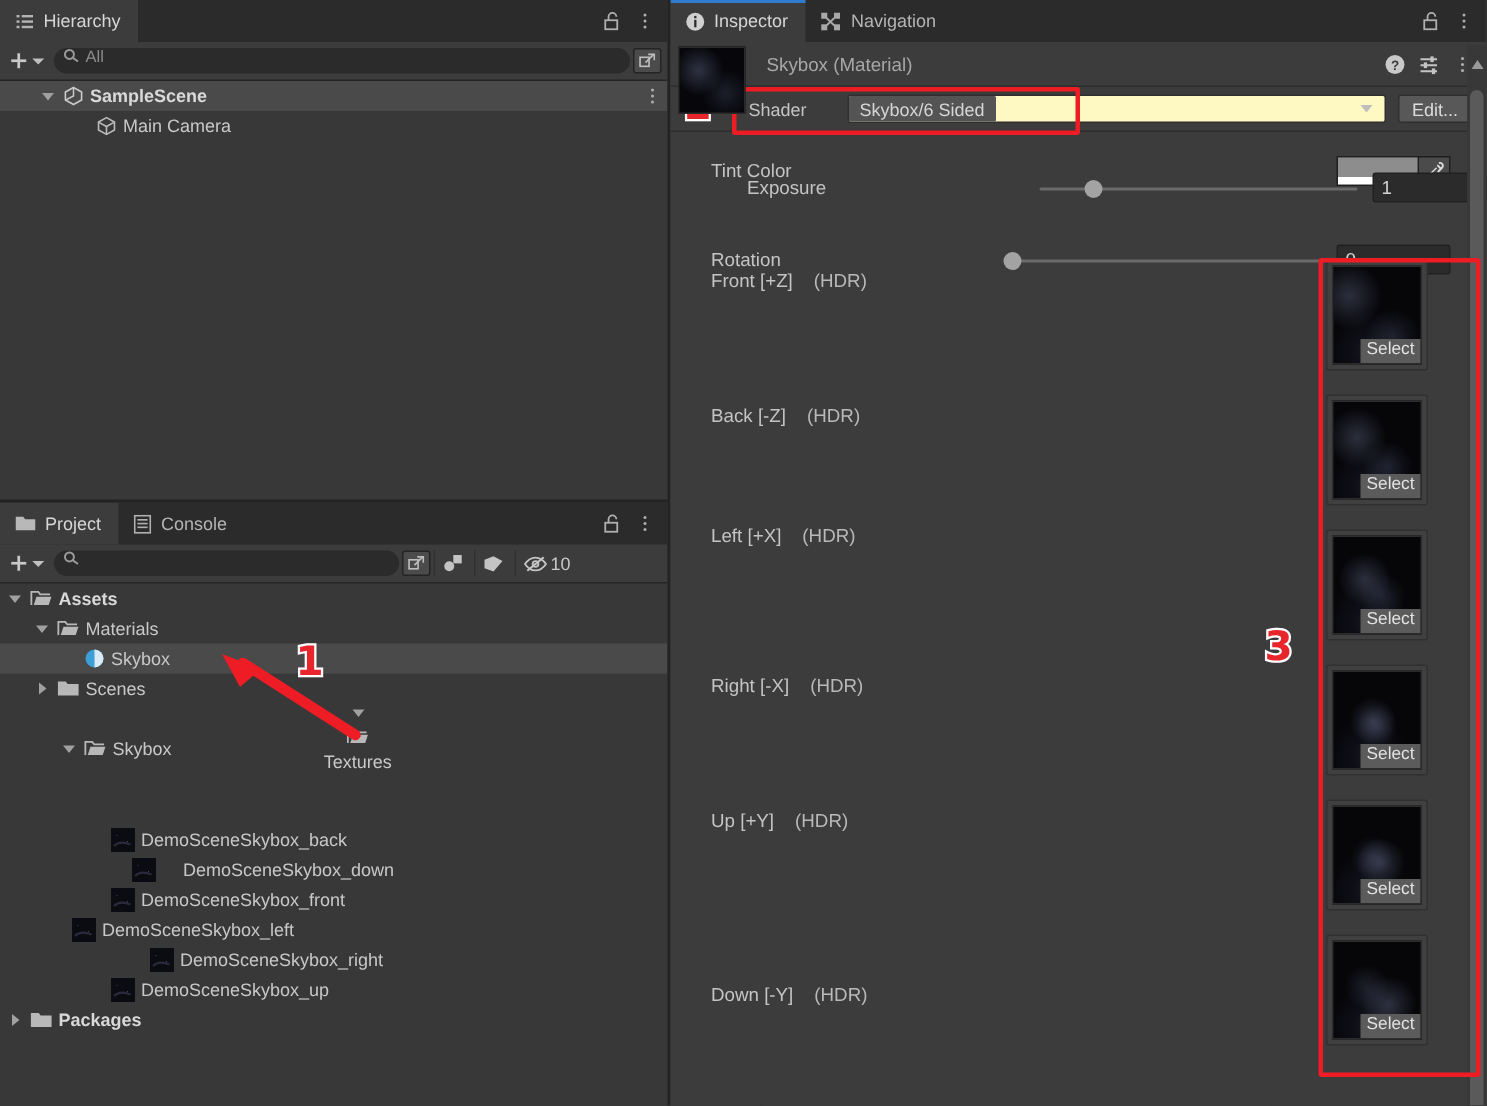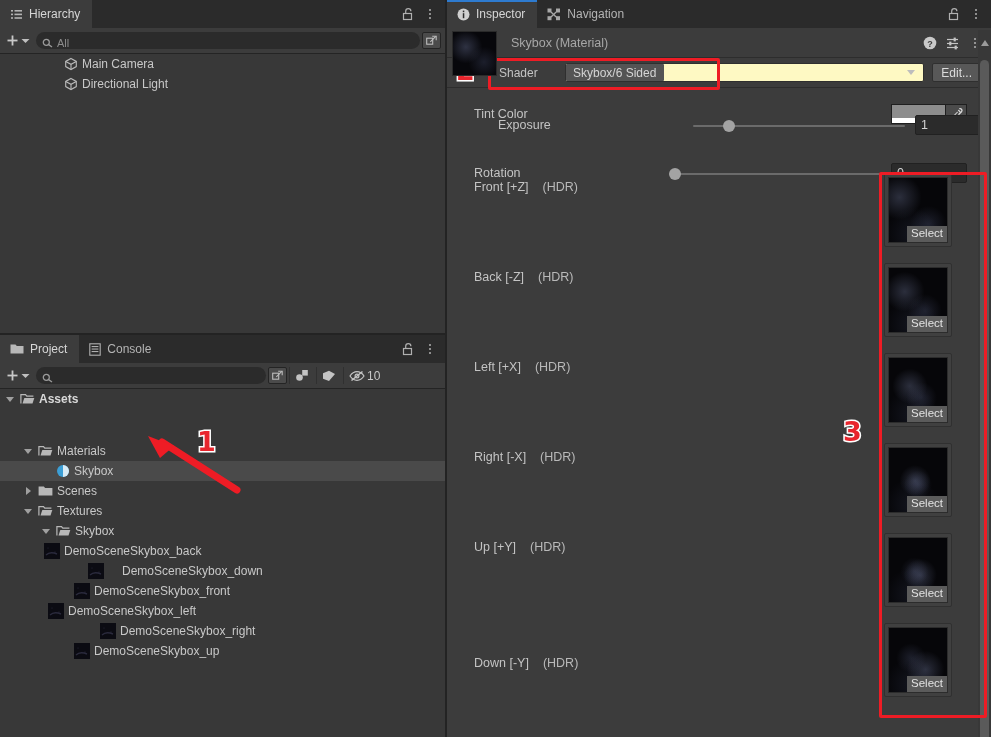--- a/index.html
+++ b/index.html
@@ -44,21 +44,21 @@
   .ico svg { display: block; }
   .kebab {
     width: 12px; height: 14px; display: flex; flex-direction: column;
     align-items: center; justify-content: center; gap: 2px; flex: none;
   }
   .kebab i { width: 2px; height: 2px; background: #b0b0b0; border-radius: 50%; display: block; }
 
   
   .searchfield {
     flex: 1; height: 17px; background: #2b2b2b; border-radius: 9px;
-    display: flex; align-items: flex-end; gap: 4px; padding: 0 6px;
+    display: flex; align-items: flex-start; gap: 4px; padding: 0 6px;
     color: #7d7d7d; font-size: 11px;
   }
   .searchfield .txt { color: #8c8c8c; }
   .sqbtn {
     width: 19px; height: 17px; border: 1px solid #242424; background: #4b4b4b;
     border-radius: 2px; display: flex; align-items: center; justify-content: center;
     flex: none;
   }
   .tbtn {
     height: 17px; padding: 0 5px; display: flex; align-items: center;
@@ -253,45 +253,49 @@
             <g fill="none" stroke="#bdbdbd" stroke-width="1.1">
               <rect x="0.7" y="3.2" width="6" height="6"></rect>
               <path d="M4.3 6.8 L9.8 1.3"></path>
               <path d="M6.2 1.2h4v4"></path>
             </g>
           </svg>
       </div>
     </div>
 
     <div id="hierarchy-tree">
+        <div class="treerow selected" style="padding-left: 26px;">
+          <span class="arrow down"></span>
+          <span class="ico">
+            <svg width="14" height="14" viewBox="0 0 14 14">
+              <g fill="#c9c9c9">
+                <path d="M7 1.3 L12.4 4.3 L12.4 9.7 L7 12.7 L1.6 9.7 L1.6 4.3Z" fill="none" stroke="#c9c9c9" stroke-width="1.1"></path>
+                <path d="M7 1.3 L7 7 L1.6 9.7" fill="none" stroke="#c9c9c9" stroke-width="1"></path>
+              </g>
+            </svg>
+          </span>
+          <span class="bold">SampleScene</span>
+          <span class="kebab rowmenu">
+            <i></i>
+            <i></i>
+            <i></i>
+          </span>
+        </div>
         <div class="treerow" style="padding-left: 48px;">
           <span class="arrow"></span>
           <span class="ico">
             <svg width="14" height="14" viewBox="0 0 14 14">
               <g fill="none" stroke="#b9b9b9" stroke-width="1.1">
                 <path d="M7 1.4 L12.3 4.4 V9.6 L7 12.6 L1.7 9.6 V4.4Z"></path>
                 <path d="M1.7 4.4 L7 7.3 L12.3 4.4"></path>
                 <path d="M7 7.3 V12.6"></path>
               </g>
             </svg>
           </span>
           <span>Main Camera</span>
-        </div>
-        <div class="treerow" style="padding-left: 48px;">
-          <span class="arrow"></span>
-          <span class="ico">
-            <svg width="14" height="14" viewBox="0 0 14 14">
-              <g fill="none" stroke="#b9b9b9" stroke-width="1.1">
-                <path d="M7 1.4 L12.3 4.4 V9.6 L7 12.6 L1.7 9.6 V4.4Z"></path>
-                <path d="M1.7 4.4 L7 7.3 L12.3 4.4"></path>
-                <path d="M7 7.3 V12.6"></path>
-              </g>
-            </svg>
-          </span>
-          <span>Directional Light</span>
         </div>
       </div>
   </div>
 
   <div class="panel" style="left:0;top:335px;width:445px;height:402px;">
     <div class="tabbar">
       <div class="tab active">
         <span class="ico">
           <svg width="14" height="12" viewBox="0 0 14 12">
               <path d="M0.5 1.5h5l1.3 1.6h6.7v7.4H0.5z" fill="#b8b8b8"></path>
@@ -404,21 +408,21 @@
           <span class="ico">
             <svg width="15" height="12" viewBox="0 0 15 12">
               <g fill="none" stroke="#b8b8b8" stroke-width="1.2">
                 <path d="M0.9 10.4V1.6h4.6l1.3 1.6h6.6"></path>
                 <path d="M2.5 10.4 L4.3 4.9 h10 l-1.8 5.5Z" fill="#b8b8b8" stroke="none"></path>
               </g>
             </svg>
           </span>
           <span class="bold">Assets</span>
         </div>
-        <div class="treerow" style="padding-left: 22px; margin-top: 32px;">
+        <div class="treerow" style="padding-left: 22px;">
           <span class="arrow down"></span>
           <span class="ico">
             <svg width="15" height="12" viewBox="0 0 15 12">
               <g fill="none" stroke="#b8b8b8" stroke-width="1.2">
                 <path d="M0.9 10.4V1.6h4.6l1.3 1.6h6.6"></path>
                 <path d="M2.5 10.4 L4.3 4.9 h10 l-1.8 5.5Z" fill="#b8b8b8" stroke="none"></path>
               </g>
             </svg>
           </span>
           <span>Materials</span>
@@ -435,21 +439,21 @@
         </div>
         <div class="treerow" style="padding-left: 22px;">
           <span class="arrow right"></span>
           <span class="ico">
             <svg width="15" height="12" viewBox="0 0 15 12">
               <path d="M0.6 1.4h5.2l1.3 1.6h7.3v7.6H0.6z" fill="#b8b8b8"></path>
             </svg>
           </span>
           <span>Scenes</span>
         </div>
-        <div class="treerow" style="padding-left: 22px;">
+        <div class="treerow" style="padding-left: 32px; flex-direction: column;">
           <span class="arrow down"></span>
           <span class="ico">
             <svg width="15" height="12" viewBox="0 0 15 12">
               <g fill="none" stroke="#b8b8b8" stroke-width="1.2">
                 <path d="M0.9 10.4V1.6h4.6l1.3 1.6h6.6"></path>
                 <path d="M2.5 10.4 L4.3 4.9 h10 l-1.8 5.5Z" fill="#b8b8b8" stroke="none"></path>
               </g>
             </svg>
           </span>
           <span>Textures</span>
@@ -459,21 +463,21 @@
           <span class="ico">
             <svg width="15" height="12" viewBox="0 0 15 12">
               <g fill="none" stroke="#b8b8b8" stroke-width="1.2">
                 <path d="M0.9 10.4V1.6h4.6l1.3 1.6h6.6"></path>
                 <path d="M2.5 10.4 L4.3 4.9 h10 l-1.8 5.5Z" fill="#b8b8b8" stroke="none"></path>
               </g>
             </svg>
           </span>
           <span>Skybox</span>
         </div>
-        <div class="treerow" style="padding-left: 28px;">
+        <div class="treerow" style="padding-left: 58px; margin-top: 41px;">
           <span class="arrow"></span>
           <span class="ico">
             <svg width="16" height="16" viewBox="0 0 16 16">
               <rect width="16" height="16" fill="#0b0b12"></rect>
               <circle cx="4" cy="5" r="0.4" fill="#4a4a66"></circle>
               <circle cx="11" cy="9" r="0.4" fill="#55556e"></circle>
               <path d="M2 12 Q6 8 13 11" stroke="#2a2a3c" stroke-width="1.4" fill="none"></path>
             </svg>
           </span>
           <span>DemoSceneSkybox_back</span>
@@ -530,20 +534,29 @@
           <span class="arrow"></span>
           <span class="ico">
             <svg width="16" height="16" viewBox="0 0 16 16">
               <rect width="16" height="16" fill="#0b0b12"></rect>
               <circle cx="4" cy="5" r="0.4" fill="#4a4a66"></circle>
               <circle cx="11" cy="9" r="0.4" fill="#55556e"></circle>
               <path d="M2 12 Q6 8 13 11" stroke="#2a2a3c" stroke-width="1.4" fill="none"></path>
             </svg>
           </span>
           <span>DemoSceneSkybox_up</span>
+        </div>
+        <div class="treerow" style="padding-left: 4px;">
+          <span class="arrow right"></span>
+          <span class="ico">
+            <svg width="15" height="12" viewBox="0 0 15 12">
+              <path d="M0.6 1.4h5.2l1.3 1.6h7.3v7.6H0.6z" fill="#b8b8b8"></path>
+            </svg>
+          </span>
+          <span class="bold">Packages</span>
         </div>
       </div>
   </div>
 
   <div class="divider" style="left:445px;top:0;width:2px;height:737px;"></div>
   <div class="divider" style="left:0;top:333px;width:445px;height:2px;"></div>
 
   <div class="panel" style="left:447px;top:0;width:544px;height:737px;background:#3c3c3c;">
     <div class="tabbar">
       <div class="tab active accent">
@@ -666,21 +679,21 @@
           <div class="img" style="background:#060609;background-image:radial-gradient(circle at 18% 30%, rgba(130,140,180,0.30) 0%, rgba(0,0,0,0) 34%),radial-gradient(circle at 68% 72%, rgba(110,120,165,0.22) 0%, rgba(0,0,0,0) 30%),radial-gradient(circle at 40% 88%, rgba(80,90,130,0.18) 0%, rgba(0,0,0,0) 40%);">
             <span class="selectbtn">Select</span>
           </div>
         </div>
         <div class="prophdr" style="position: absolute; top: 180px;"><span>Back [-Z]</span><span class="hdrsuffix">(HDR)</span></div>
         <div class="texslot" style="left: 437px; top: 173px; height: 74px;">
           <div class="img" style="background:#060609;background-image:radial-gradient(circle at 27% 37%, rgba(130,140,180,0.30) 0%, rgba(0,0,0,0) 34%),radial-gradient(circle at 62% 67%, rgba(110,120,165,0.22) 0%, rgba(0,0,0,0) 30%),radial-gradient(circle at 40% 88%, rgba(80,90,130,0.18) 0%, rgba(0,0,0,0) 40%);">
             <span class="selectbtn">Select</span>
           </div>
         </div>
-        <div class="prophdr" style="position: absolute; top: 270px;"><span>Left [+X]</span><span class="hdrsuffix">(HDR)</span></div>
+        <div class="prophdr" style="position: absolute; top: 260px;"><span>Left [+X]</span><span class="hdrsuffix">(HDR)</span></div>
         <div class="texslot" style="left: 437px; top: 263px; height: 74px;">
           <div class="img" style="background:#060609;background-image:radial-gradient(circle at 36% 44%, rgba(130,140,180,0.30) 0%, rgba(0,0,0,0) 34%),radial-gradient(circle at 56% 62%, rgba(110,120,165,0.22) 0%, rgba(0,0,0,0) 30%),radial-gradient(circle at 40% 88%, rgba(80,90,130,0.18) 0%, rgba(0,0,0,0) 40%);">
             <span class="selectbtn">Select</span>
           </div>
         </div>
         <div class="prophdr" style="position: absolute; top: 360px;"><span>Right [-X]</span><span class="hdrsuffix">(HDR)</span></div>
         <div class="texslot" style="left: 437px; top: 353px; height: 74px;">
           <div class="img" style="background:#060609;background-image:radial-gradient(circle at 45% 51%, rgba(130,140,180,0.30) 0%, rgba(0,0,0,0) 34%),radial-gradient(circle at 50% 57%, rgba(110,120,165,0.22) 0%, rgba(0,0,0,0) 30%),radial-gradient(circle at 40% 88%, rgba(80,90,130,0.18) 0%, rgba(0,0,0,0) 40%);">
             <span class="selectbtn">Select</span>
           </div>

